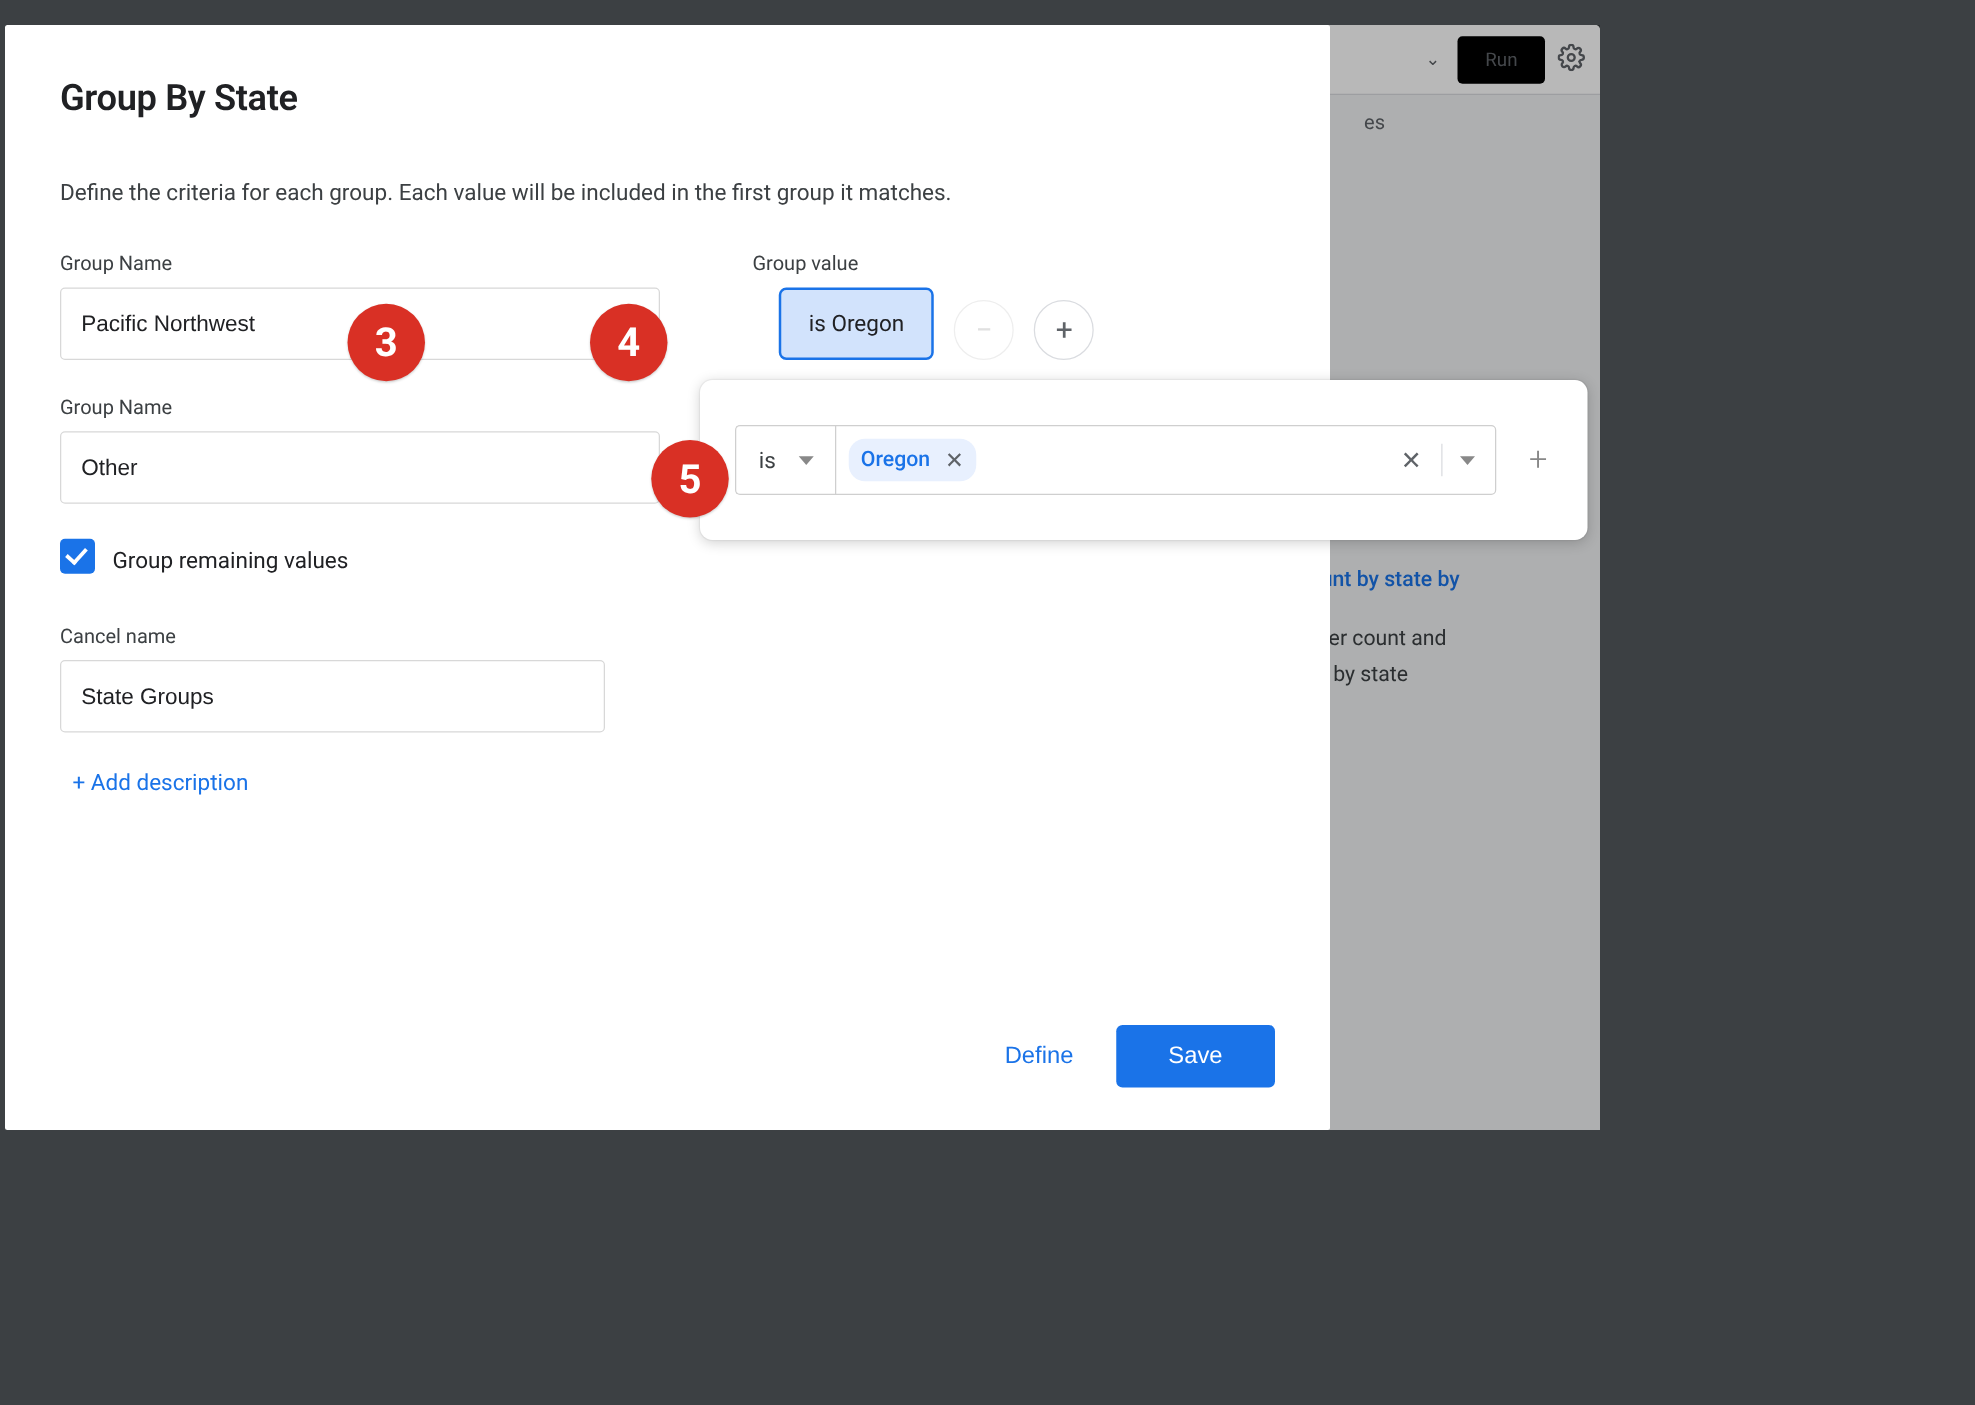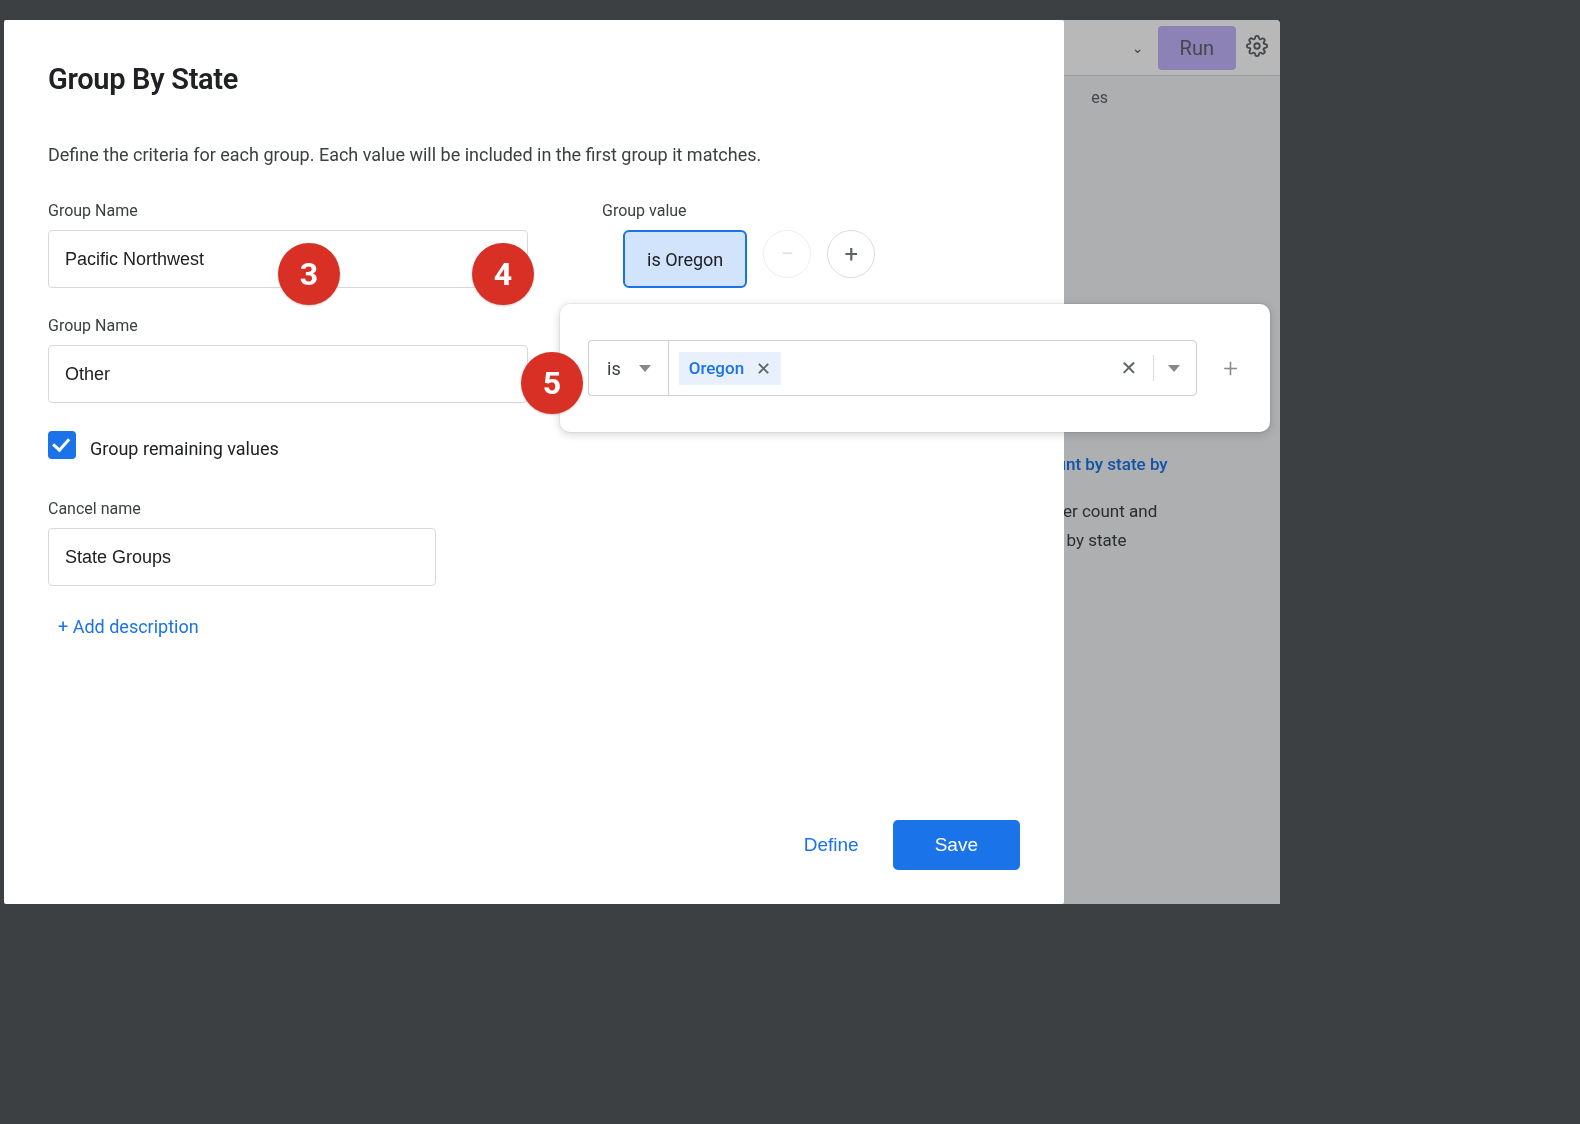--- a/index.html
+++ b/index.html
@@ -28,25 +28,25 @@
       width: 100%;
       display: flex;
       align-items: center;
       justify-content: flex-end;
       padding-right: 12px;
       gap: 10px;
       border-bottom: 1px solid #dadce0;
       background: #fff;
     }
     .bg-run-button {
-      background: #c4b5fd;
+      background: #000000;
       color: #5f6368;
       border-radius: 4px;
       padding: 10px 22px;
-      font-size: 20px;
+      font-size: 15px;
     }
     .bg-gear { color: #5f6368; }
     .bg-dropdown-caret { color:#5f6368; font-size:14px; margin-right:4px; }
     .bg-text-es { color:#5f6368; position:absolute; top:68px; right:172px; font-size:16px; }
     .bg-card {
       position: absolute;
       right: 32px;
       width: 210px;
       top: 430px;
       font-size: 17px;
@@ -93,21 +93,21 @@
     .text-input {
       border: 1px solid #d8d8d8;
       border-radius: 4px;
       padding: 14px 16px;
       font-size: 18px;
       color: #202124;
       height: 58px;
       background:#fff;
     }
     .group-name-input { width: 480px; }
-    .field-name-input { width: 388px; }
+    .field-name-input { width: 436px; }
     
     .value-chip {
       display: inline-flex;
       align-items: center;
       border: 2px solid #1a73e8;
       background: #d2e3fc;
       border-radius: 6px;
       height: 58px;
       padding: 0 22px;
       font-size: 18px;
@@ -117,21 +117,21 @@
       width: 48px; height: 48px;
       border-radius: 50%;
       border: 1px solid #dadce0;
       display: inline-flex;
       align-items: center; justify-content: center;
       font-size: 24px;
       color: #5f6368;
       background:#fff;
     }
     .icon-btn-round.ghost { border-color:#eee; color:#e0e0e0; }
-    .value-row { display:flex; align-items:flex-start; gap:16px;padding-left:21px; }
+    .value-row { display:flex; align-items:flex-end; gap:16px;padding-left:21px; }
     
     .filter-popout {
       position: absolute;
       left: 560px;
       top: 304px;
       width: 710px;
       height: 128px;
       background: #fff;
       border-radius: 10px;
       box-shadow: 0 2px 10px rgba(0,0,0,0.18), 0 0 0 1px rgba(0,0,0,0.04);
@@ -162,21 +162,21 @@
       border-radius: 0 4px 4px 0;
       height: 56px;
       display:flex;
       align-items:center;
       padding: 0 10px;
       gap:8px;
       margin-left:-1px;
     }
     .tag {
       background: #e8f0fe;
-      border-radius: 0;
+      border-radius: 13px;
       padding: 6px 10px;
       display:flex; align-items:center; gap:12px;
     }
     .tag-label { color:#1a73e8; font-size:17px; font-weight:500; }
     .tag-x { color:#5f6368; font-size:18px; }
     .clear-x { color:#5f6368; font-size:20px; margin-left:auto; padding:0 8px;}
     .sep { width:1px; height:26px; background:#dadce0; }
     .add-plus {
       color:#888; font-size:26px; font-weight:300;
       padding: 0 4px 0 12px;

